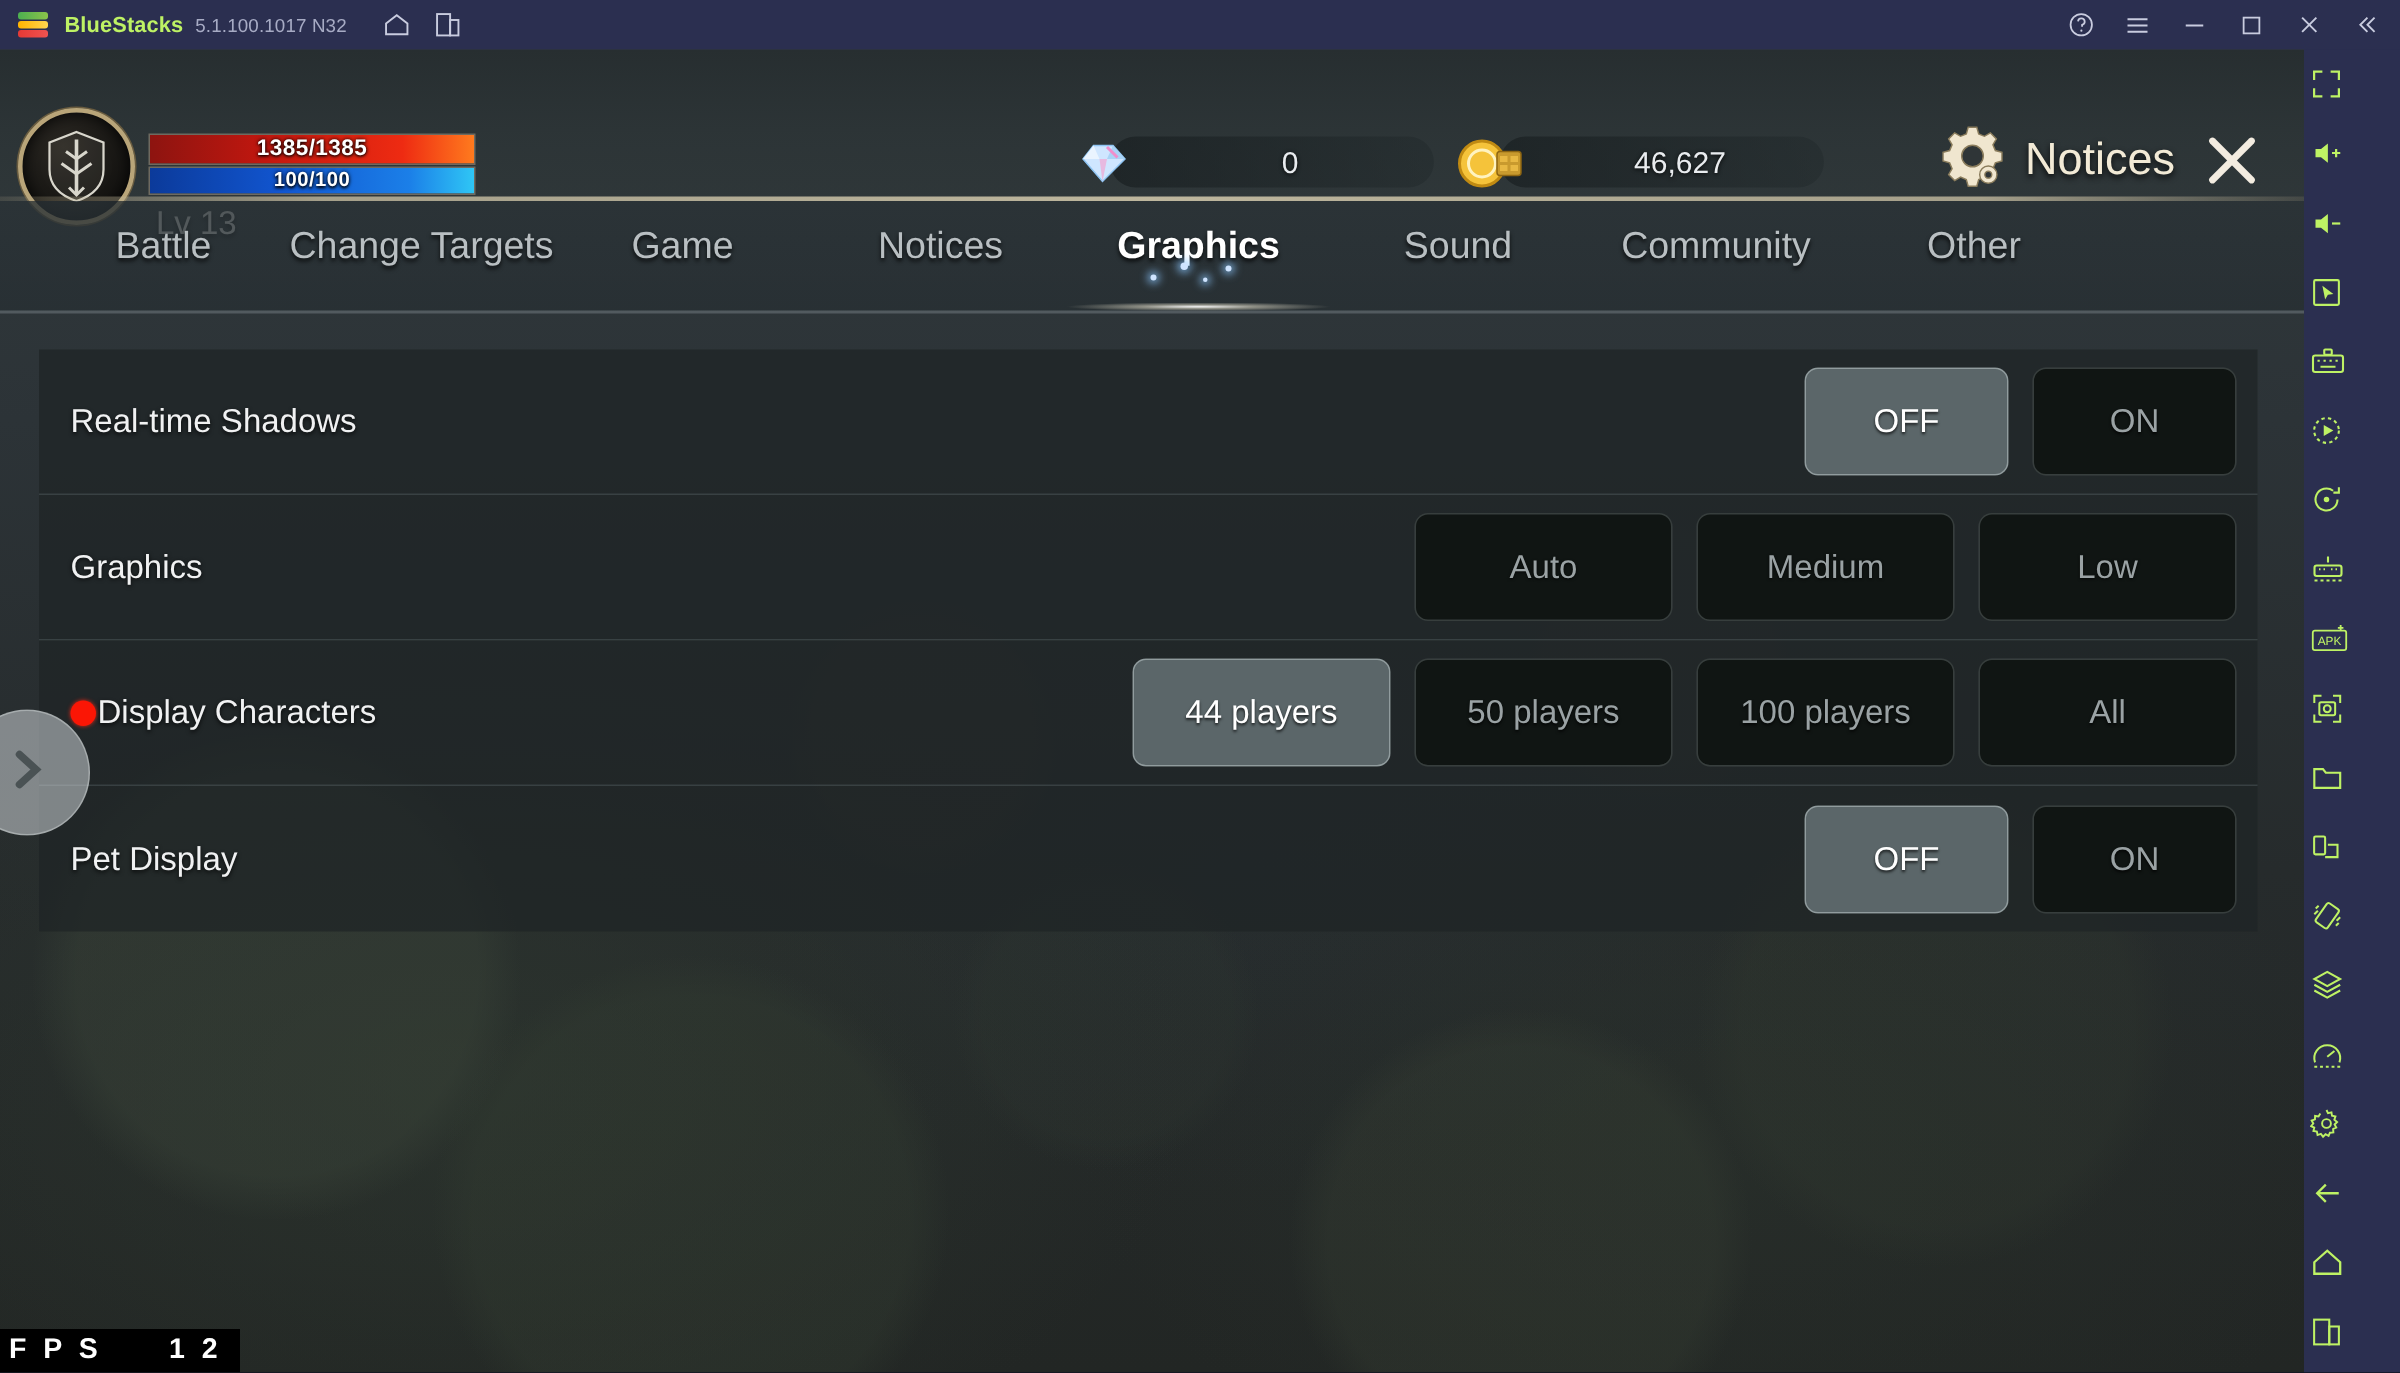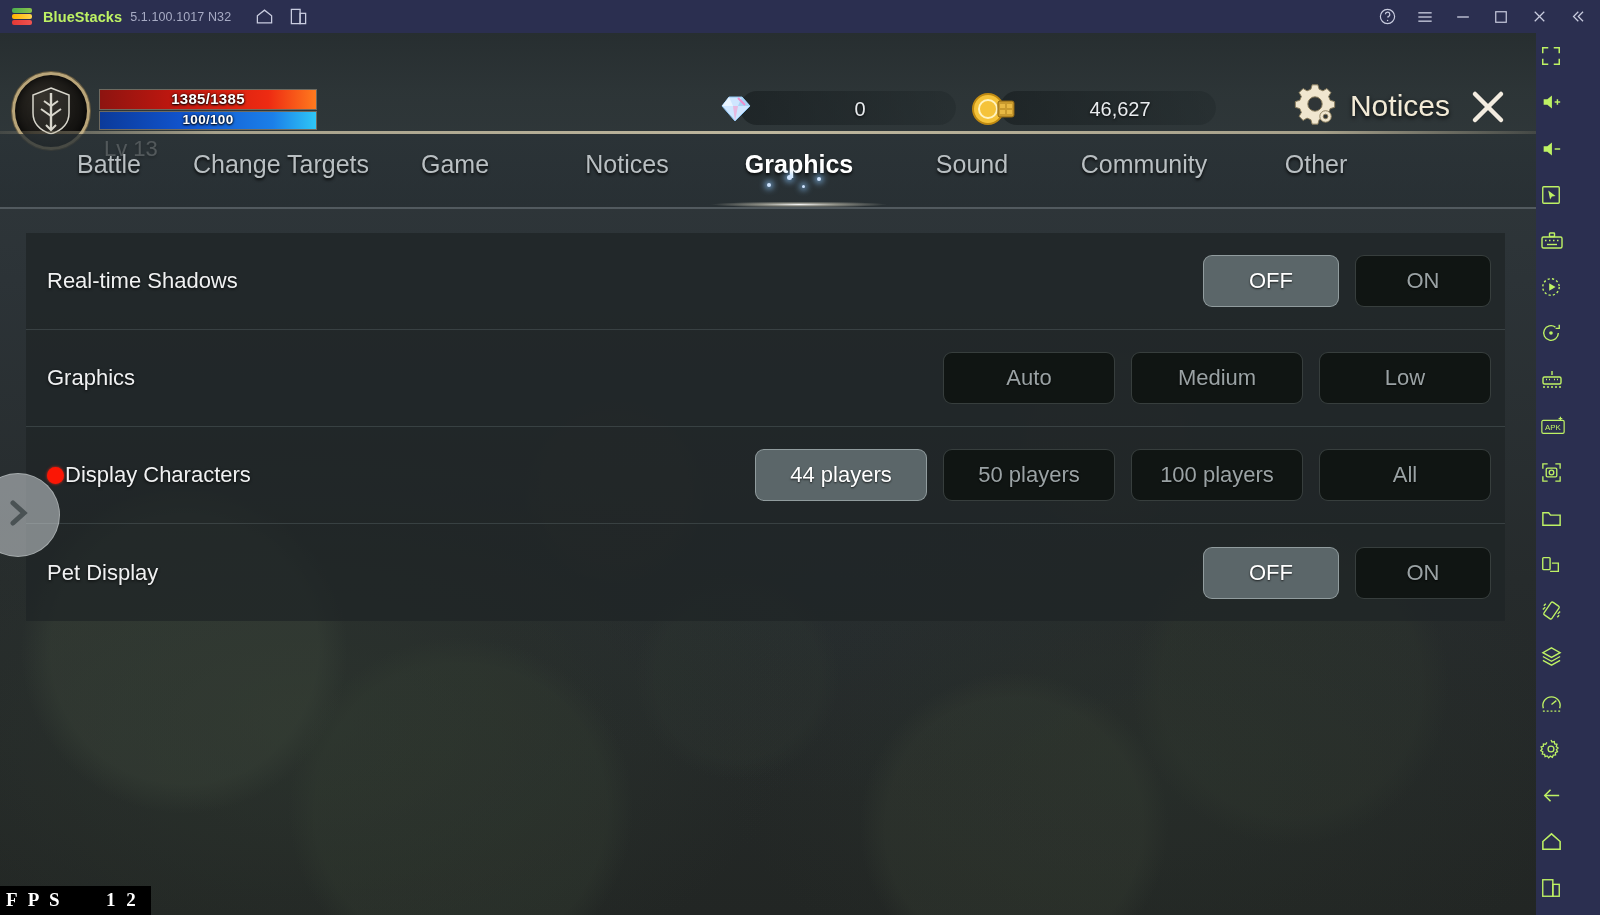--- a/index.html
+++ b/index.html
@@ -196,21 +196,21 @@
     text-shadow: 0 1px 3px rgba(0,0,0,.8);
     display: flex; align-items: center;
   }
   .red-dot {
     width: 17px; height: 17px; border-radius: 50%;
     background: #fb1605; margin-right: 1px;
     box-shadow: 0 0 3px rgba(255,40,20,.9);
   }
   .opts { position: absolute; right: 14px; display: flex; gap: 16px; }
   .opt {
-    width: 172px; height: 52px;
+    width: 172px; height: 72px;
     border-radius: 9px;
     display: flex; align-items: center; justify-content: center;
     font-size: 22px;
     background: #101513;
     border: 1px solid rgba(110,120,118,.42);
     color: #9aa2a4;
     text-shadow: 0 1px 2px rgba(0,0,0,.75);
   }
   .opt.selected {
     background: #5b6669;
@@ -225,21 +225,21 @@
     width: 84px; height: 84px; border-radius: 50%;
     background: rgba(205,212,215,.55);
     display: flex; align-items: center; justify-content: center;
     border: 1px solid rgba(235,240,242,.35);
   }
 
   
   .fps {
     position: absolute; left: 0; bottom: 0;
     background: #000; color: #fff;
-    font-family: Liberation Serif, serif;
+    font-family: Liberation Sans, sans-serif;
     font-size: 19px; font-weight: bold;
     letter-spacing: 3px;
     padding: 3px 12px 4px 6px;
   }
 
   
   .sidebar {
     position: absolute; top: 33px; right: 0;
     width: 64px; height: 882px;
     background: #2b2f50;

